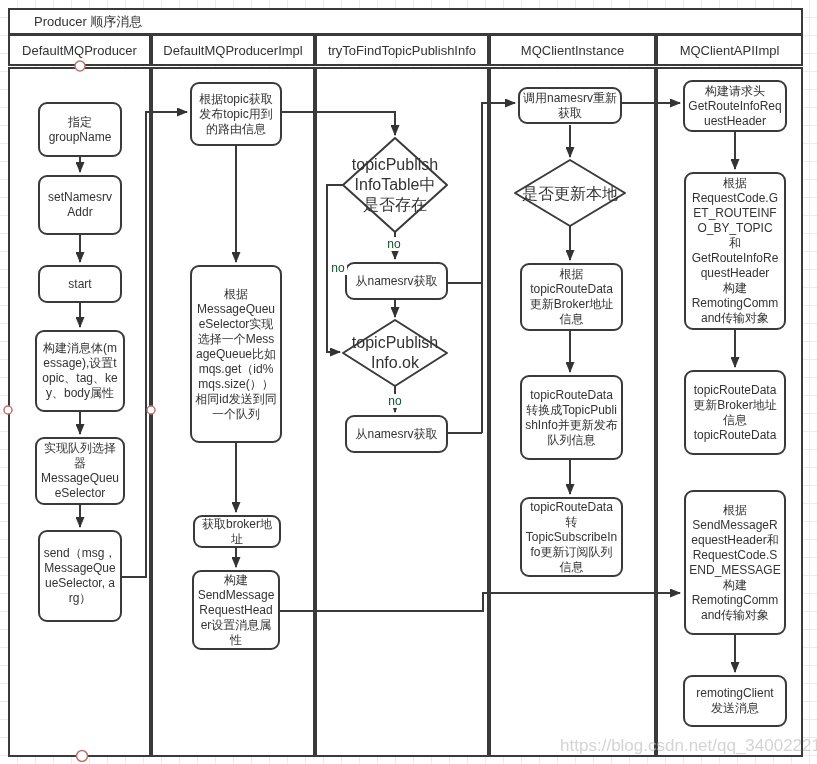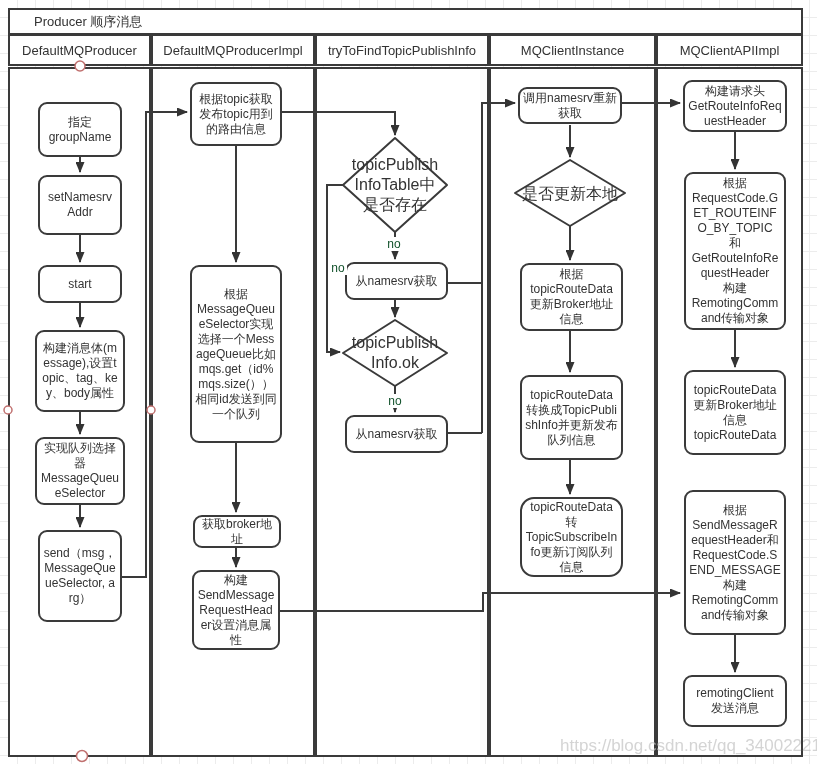--- a/index.html
+++ b/index.html
@@ -134,21 +134,21 @@
   <div class="node" style="left:345px;top:415px;width:103px;height:38px;">从namesrv获取</div>
   <div class="edge-label" style="left:384px;top:237px;width:20px;">no</div>
   <div class="edge-label" style="left:385px;top:394px;width:20px;">no</div>
   <div class="edge-label" style="left:329px;top:261px;width:18px;">no</div>
 
   <div class="node" style="left:518px;top:87px;width:104px;height:37px;">调用namesrv重新获取</div>
   <div class="dtext" style="left:522px;top:186px;width:96px;height:16px;">是否更新本地</div>
   <div class="node" style="left:520px;top:263px;width:103px;height:68px;">根据
 topicRouteData更新Broker地址信息</div>
   <div class="node" style="left:520px;top:375px;width:103px;height:85px;">topicRouteData转换成TopicPublishInfo并更新发布队列信息</div>
-  <div class="node" style="left:520px;top:497px;width:103px;height:80px;border-radius:14px;">topicRouteData转
+  <div class="node" style="left:520px;top:497px;width:103px;height:80px;">topicRouteData转
 TopicSubscribeInfo更新订阅队列信息</div>
 
   <div class="node" style="left:683px;top:80px;width:104px;height:52px;">构建请求头
 GetRouteInfoRequestHeader</div>
   <div class="node" style="left:684px;top:172px;width:102px;height:158px;">根据
 RequestCode.GET_ROUTEINFO_BY_TOPIC
 和
 GetRouteInfoRequestHeader
 构建
 RemotingCommand传输对象</div>

